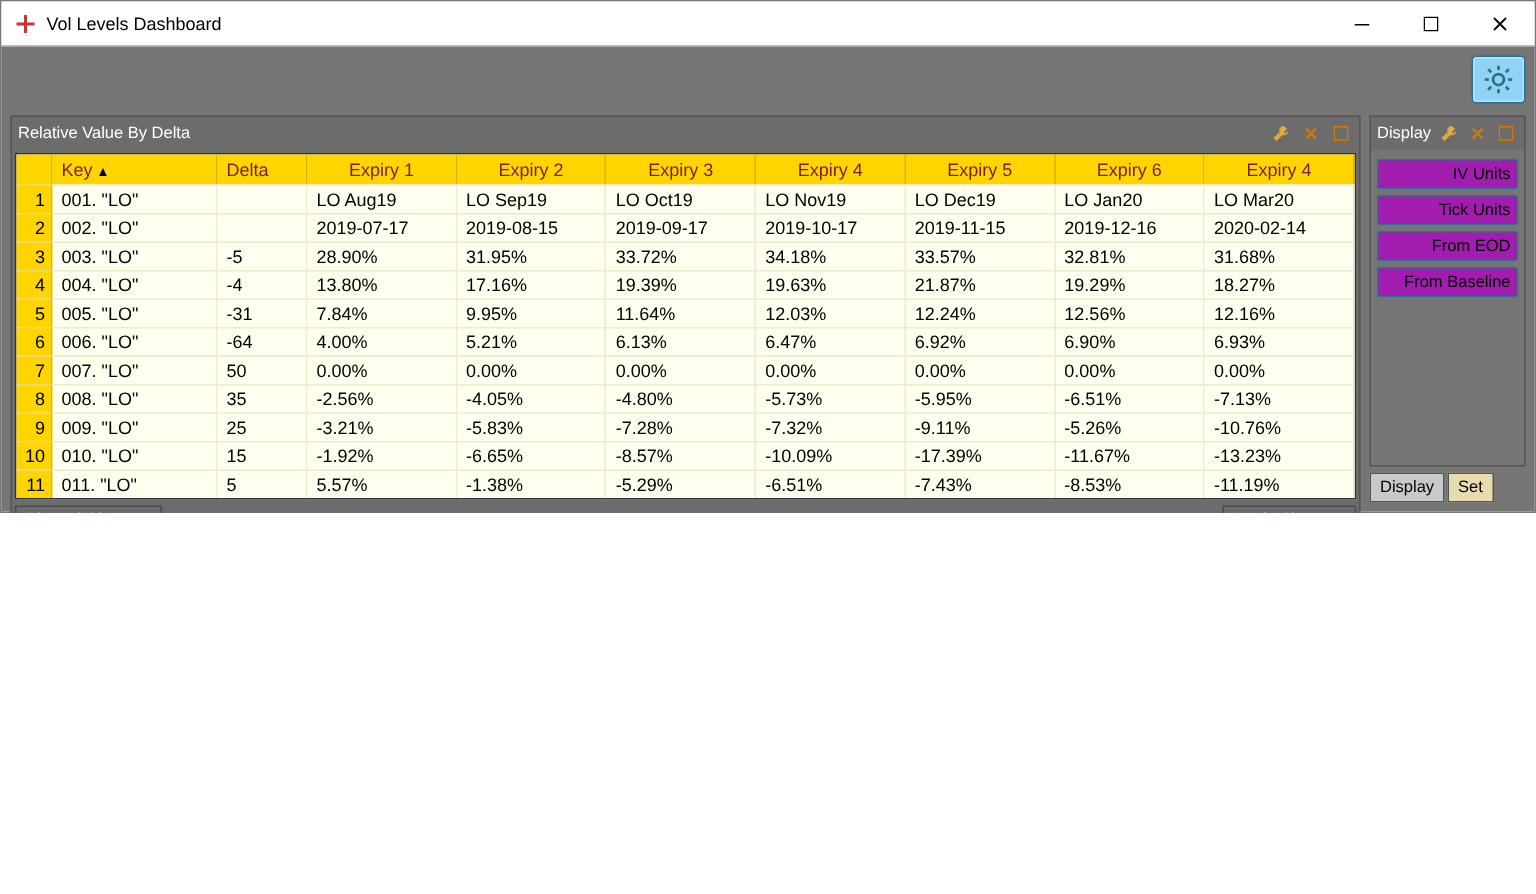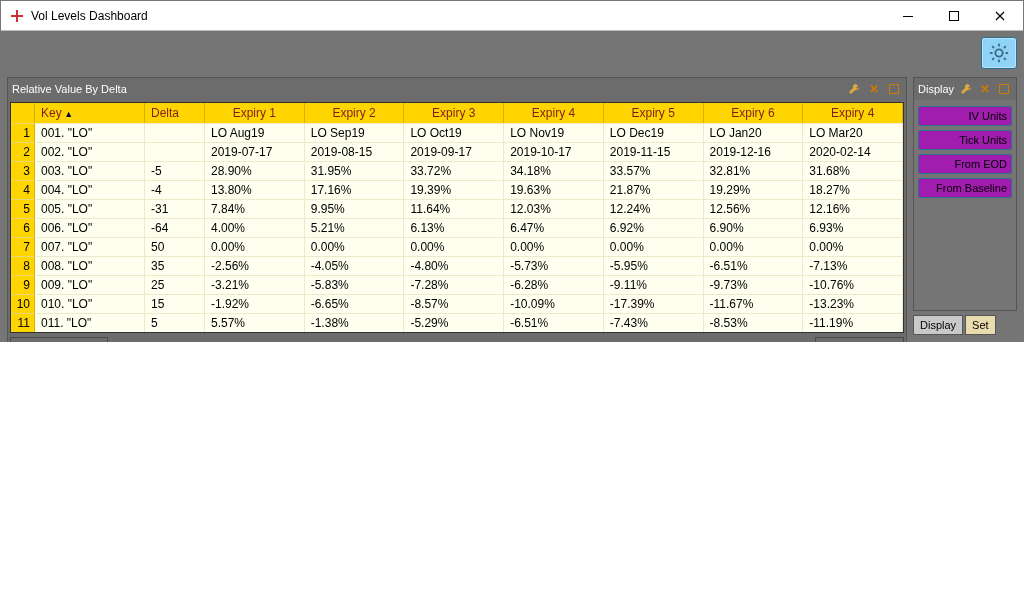--- a/index.html
+++ b/index.html
@@ -202,23 +202,23 @@
               <div class="cell">-5.73%</div>
               <div class="cell">-5.95%</div>
               <div class="cell">-6.51%</div>
               <div class="cell">-7.13%</div>
               <div class="rn">9</div>
               <div class="cell">009. "LO"</div>
               <div class="cell">25</div>
               <div class="cell">-3.21%</div>
               <div class="cell">-5.83%</div>
               <div class="cell">-7.28%</div>
-              <div class="cell">-6.28%</div>
+              <div class="cell">-7.32%</div>
               <div class="cell">-9.11%</div>
-              <div class="cell">-9.73%</div>
+              <div class="cell">-5.26%</div>
               <div class="cell">-10.76%</div>
               <div class="rn">10</div>
               <div class="cell">010. "LO"</div>
               <div class="cell">15</div>
               <div class="cell">-1.92%</div>
               <div class="cell">-6.65%</div>
               <div class="cell">-8.57%</div>
               <div class="cell">-10.09%</div>
               <div class="cell">-17.39%</div>
               <div class="cell">-11.67%</div>

